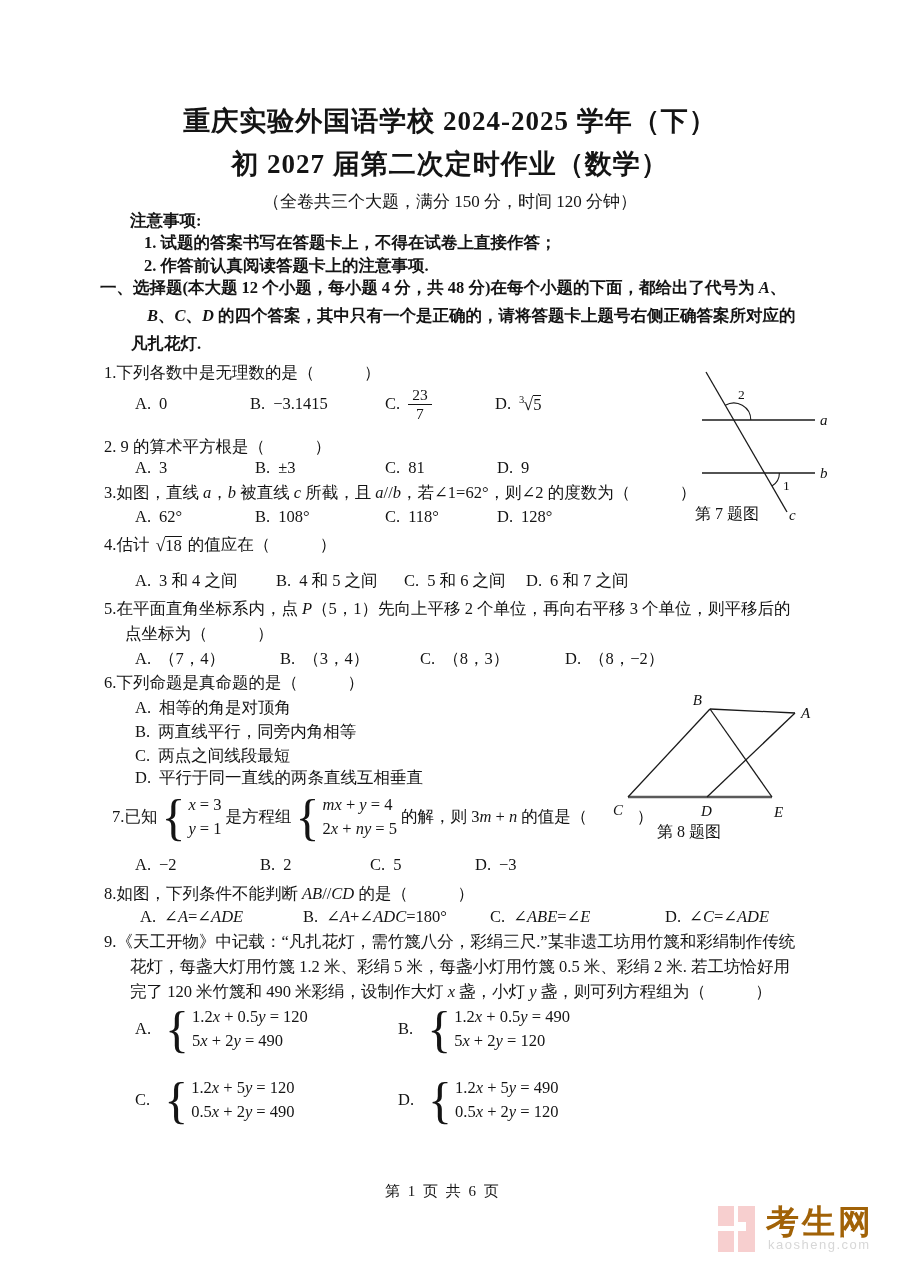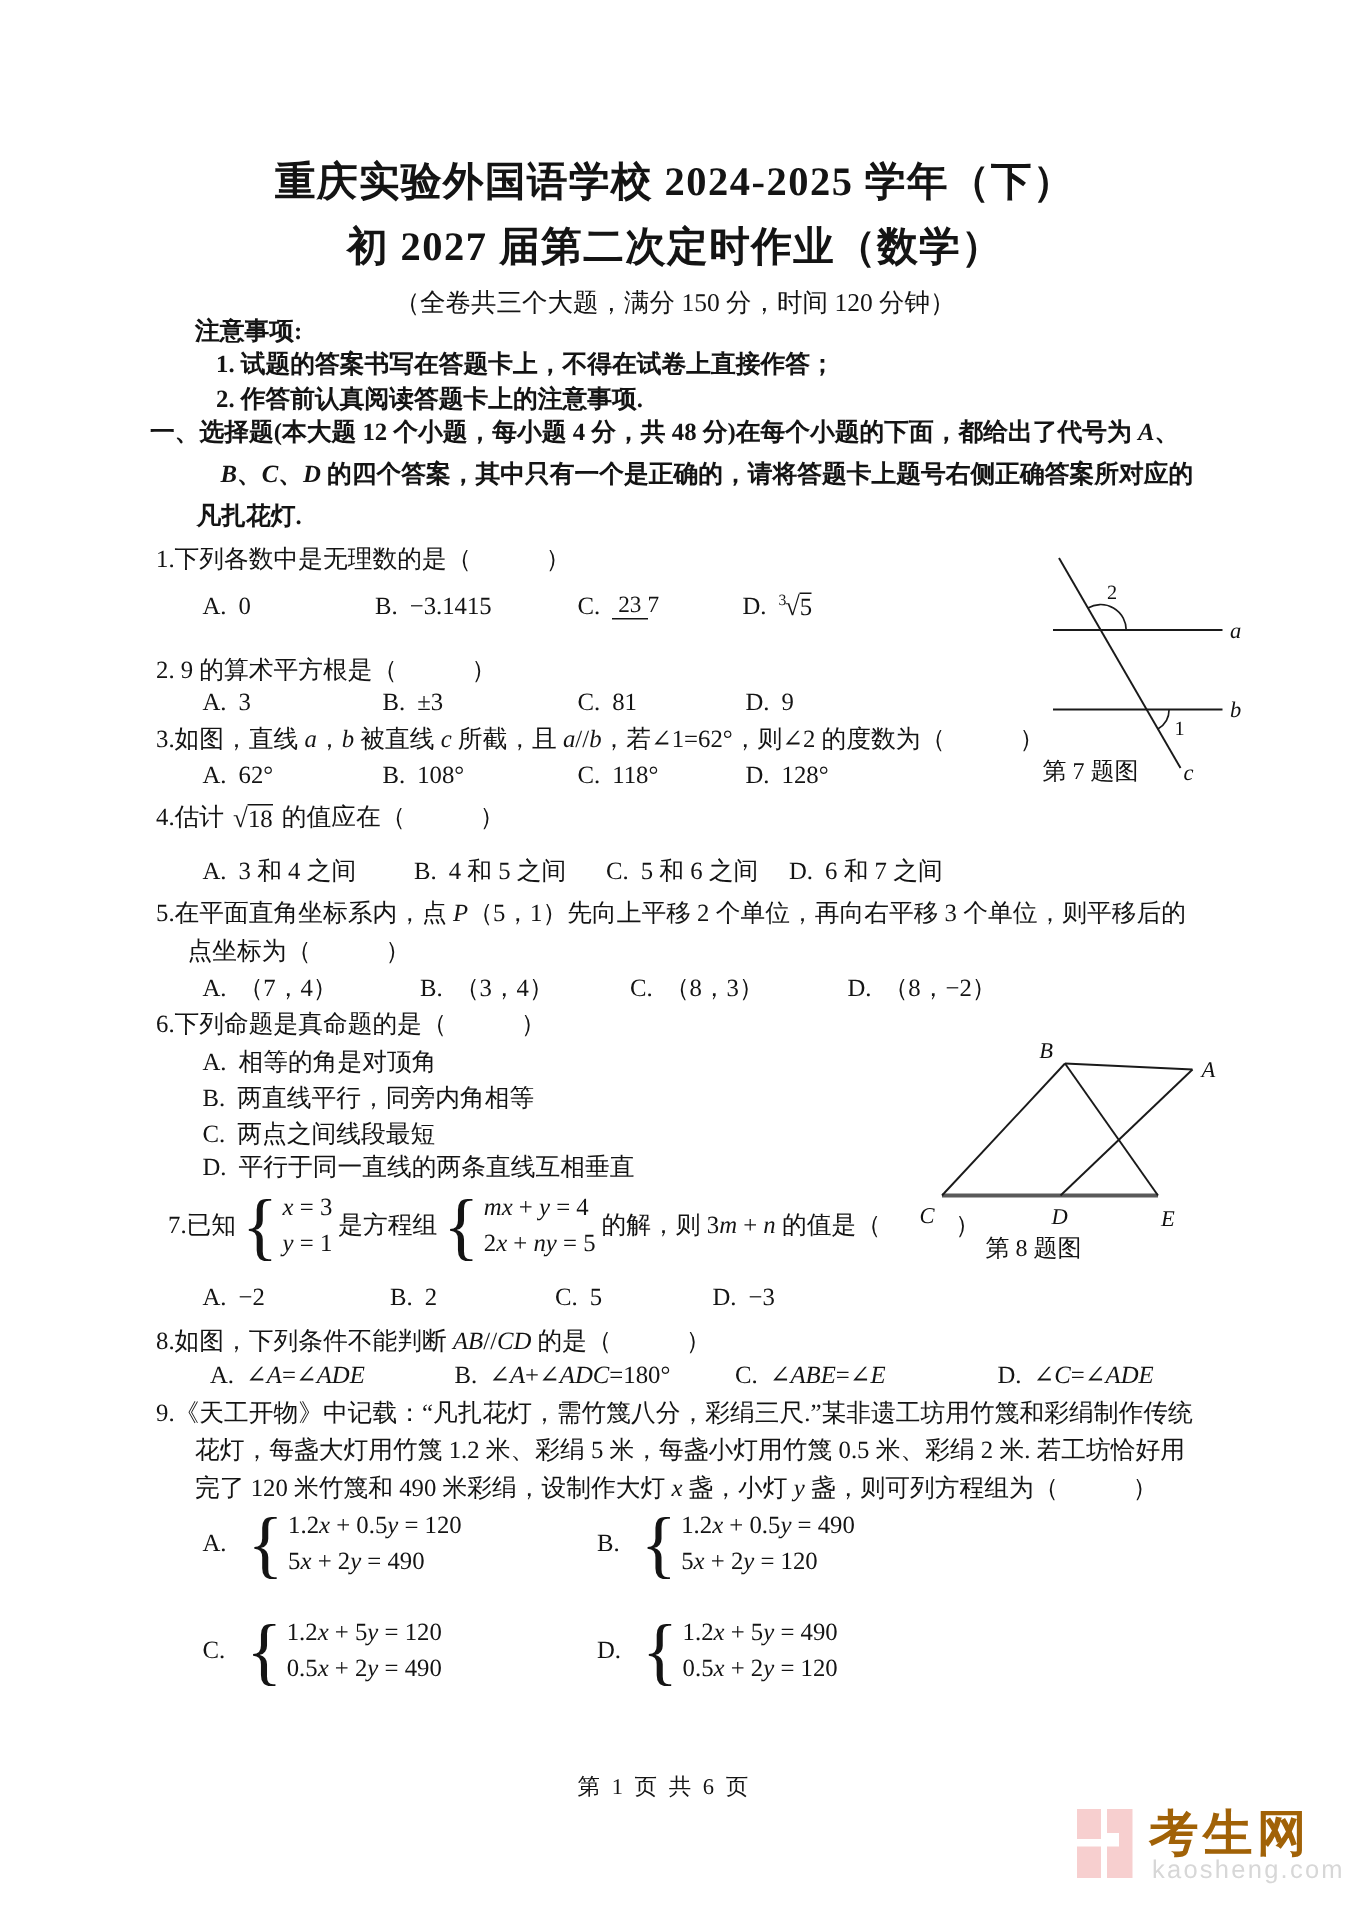--- a/index.html
+++ b/index.html
@@ -7,34 +7,34 @@
         font-family:"Liberation Serif","DejaVu Serif",serif;color:#141414;overflow:hidden;}
   .abs{position:absolute;}
   .center{left:0;width:100%;text-align:center;}
   .title{font-size:27px;font-weight:bold;letter-spacing:1px;}
   .subtitle{font-size:17px;}
   .ln{font-size:16.5px;white-space:nowrap;}
   .b{font-weight:bold;}
   .optrow{display:flex;align-items:center;font-size:16.5px;}
   .opt{display:flex;align-items:center;white-space:nowrap;}
   .olabel{margin-right:8px;}
-  .frac{display:inline-flex;align-items:center;font-size:15.5px;line-height:1.12;}
+  .frac{display:inline-flex;flex-direction:column;align-items:center;font-size:15.5px;line-height:1.12;}
   .frac .num{border-bottom:1.3px solid #141414;padding:0 4px;}
   .root{white-space:nowrap;display:inline-flex;align-items:baseline;}
   .root .idx{font-size:10.5px;transform:translateY(-7px);margin-right:-1px;display:inline-block;}
   .root .sign{font-size:18px;}
   .root .rad{border-top:1.3px solid #141414;display:inline-block;line-height:1.15;}
   .sys{display:inline-flex;align-items:center;}
   .brace{font-size:50px;line-height:46px;font-weight:400;margin-right:3px;}
   .syscol{display:inline-flex;flex-direction:column;}
   .syscol span{line-height:24px;}
   .caption{font-size:16px;white-space:nowrap;}
   .footer{font-size:15px;letter-spacing:2px;text-align:center;}
   .wm-cn{font-size:33px;font-weight:bold;letter-spacing:3px;color:#a16207;}
-  .wm-en{font-size:17px;letter-spacing:1.5px;color:#d7d7d7;font-family:"Liberation Sans",sans-serif;}
+  .wm-en{font-size:13px;letter-spacing:1.5px;color:#d7d7d7;font-family:"Liberation Sans",sans-serif;}
   svg line{stroke:#1a1a1a;stroke-width:1.3px;}
   svg line.thick{stroke:#5a5a5a;stroke-width:2.6px;}
   svg path{stroke:#1a1a1a;stroke-width:1.1px;fill:none;}
   svg text{font-family:"Liberation Serif","DejaVu Serif",serif;font-size:15px;font-style:italic;fill:#111;}
   svg text.upright{font-style:normal;font-size:13.5px;}
   .math i{font-style:italic;}
 </style>
 </head>
 <body>
 

